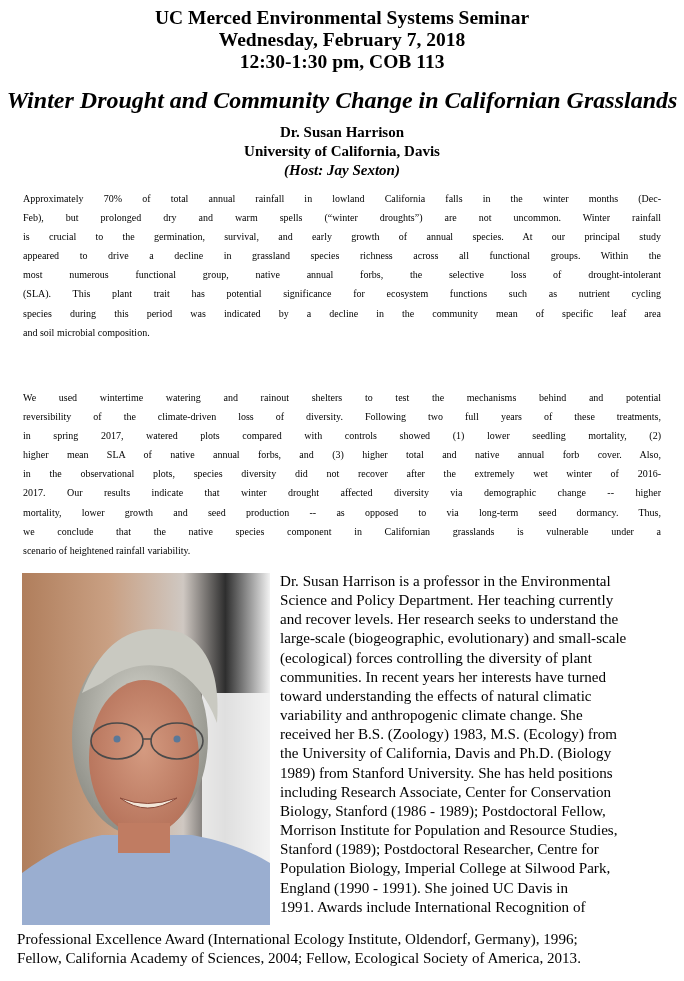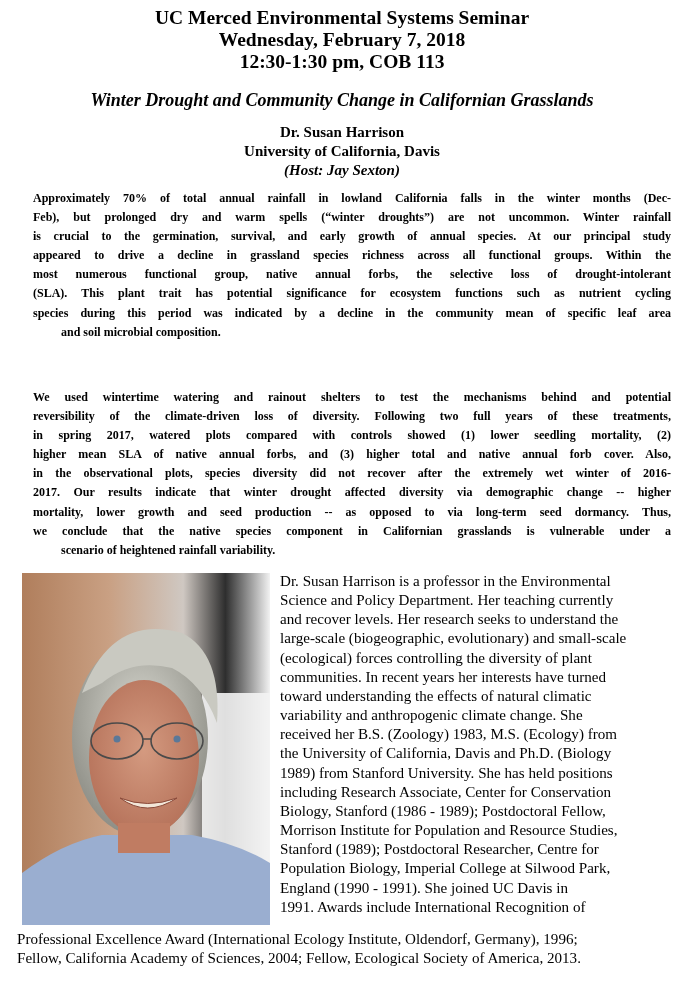--- a/index.html
+++ b/index.html
@@ -6,32 +6,32 @@
   body {
     width: 684px; height: 981px; position: relative; overflow: hidden;
     font-family: "Liberation Serif", "DejaVu Serif", serif; color: #000;
   }
   .header { position: absolute; left: 0; width: 684px; text-align: center; }
   .h-line { font-weight: bold; font-size: 19.5px; line-height: 22px; }
   #h1 { top: 7px; }
   #h2 { top: 29px; }
   #h3 { top: 51px; }
   .talk-title { position: absolute; top: 89px; left: 0; width: 684px; text-align: center;
-    font-weight: bold; font-style: italic; font-size: 18px; line-height: 22px; }
+    font-weight: bold; font-style: italic; font-size: 24px; line-height: 22px; }
   .speaker { position: absolute; left: 0; width: 684px; text-align: center; font-size: 15px; line-height: 19px; }
   #sp-name { top: 123px; font-weight: bold; }
   #sp-aff { top: 142px; font-weight: bold; }
   #sp-host { top: 161px; font-style: italic; font-weight: bold; }
 
-  .para { position: absolute; left: 33px; width: 638px; font-size: 12px; line-height: 19.1px;
-    text-align: justify; font-weight: bold; }
+  .para { position: absolute; left: 23px; width: 638px; font-size: 10px; line-height: 19.1px;
+    text-align: justify; }
   #p1 { top: 189px; }
   #p2 { top: 388px; }
   .line { display: block; white-space: nowrap; text-align: justify; text-align-last: justify; }
-  .line.last { text-align-last: left; margin-left: 28px; }
+  .line.last { text-align-last: left; }
 
   .photo { position: absolute; left: 22px; top: 573px; width: 248px; height: 352px; overflow: hidden;
     background: linear-gradient(90deg, #b58a6a 0%, #c9a285 30%, #d8d2cc 60%, #3a3a3a 85%, #eeeeee 100%); }
   .photo svg { display: block; }
 
   .bio { position: absolute; font-size: 15.1px; line-height: 19.15px; white-space: nowrap; }
   #bio-right { left: 280px; top: 572px; }
   #bio-bottom { left: 17px; top: 930px; }
 </style>
 </head>

